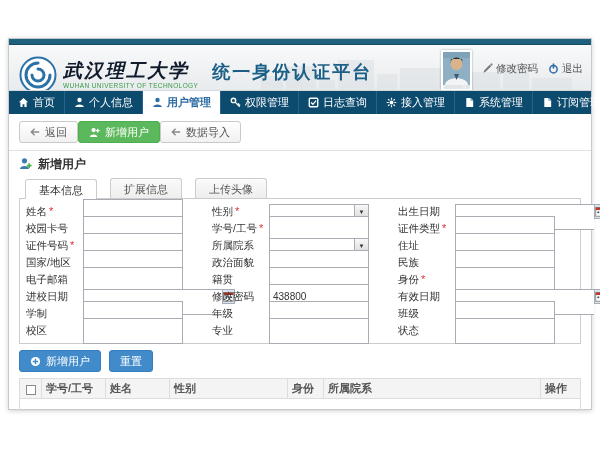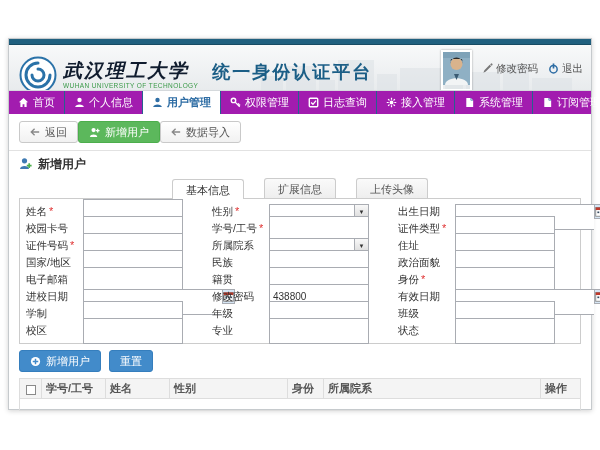--- a/index.html
+++ b/index.html
@@ -25,40 +25,40 @@
             font-size:19px; letter-spacing:2px; color:#101c2e; line-height:22px; }
   .uni-en { font-size:6.5px; color:#3a9a48; letter-spacing:.4px; line-height:8px; }
   .platform-title { font-size:18px; font-weight:bold; color:#1b5e86; margin-left:14px;
                     letter-spacing:2px; position:relative; top:-3px; }
   .mast-right { position:absolute; right:8px; top:5px; display:flex; align-items:flex-end; }
   .avatar { display:block; border:2px solid #fff; box-shadow:0 0 2px rgba(0,0,0,.35); }
   .mast-links { display:flex; gap:10px; margin:0 0 15px 10px; }
   .mast-link { display:flex; align-items:center; gap:3px; font-size:10.5px; color:#555; cursor:pointer; white-space:nowrap; }
 
   
-  .navbar { display:flex; height:23px; background:#a21caf;text-align:right; }
+  .navbar { display:flex; height:23px; background:#0c4a6e;text-align:right; }
   .nav-item { display:flex; align-items:center; gap:4px; padding:0 9px; color:#fff; font-size:11px;
               border-right:1px solid #27618f; cursor:pointer; white-space:nowrap; }
   .nav-item.active { background:#fff; color:#2e6da4; font-weight:bold; }
   .nav-item .ico { display:flex; }
 
   
   .toolbar { padding:7px 10px; border-bottom:1px solid #e2e2e2; display:flex; background:#fff; }
   .btn { display:inline-flex; align-items:center; gap:5px; font-size:11px; height:22px; padding:0 10px;
          border-radius:3px; cursor:pointer; font-family:inherit; }
   .btn .ico { display:flex; }
   .btn-light { background:linear-gradient(#ffffff,#f1f1f1); border:1px solid #c9c9c9; color:#555; }
   .btn-green { background:#5cb85c; border:1px solid #4cae4c; color:#fff; }
   .btn-blue  { background:#428bca; border:1px solid #357ebd; color:#fff; }
 
   .section-title { display:flex; align-items:center; gap:6px; padding:7px 10px 3px;
                    font-size:12px; font-weight:bold; color:#333; height:23px; }
 
   
-  .tabs { display:flex; gap:20px; padding:4px 9px 0; height:24px; position:relative; z-index:2;justify-content:center; }
+  .tabs { display:flex; gap:13px; padding:4px 16px 0; height:24px; position:relative; z-index:2; }
   .tab { font-size:11px; padding:3px 13px; border:1px solid #ccc; border-bottom:none; color:#555;
          background:linear-gradient(#fafafa,#eee); border-radius:3px 3px 0 0; cursor:pointer; }
   .tab.active { background:#fff; color:#333; position:relative; top:1px; padding-bottom:4px; }
 
   
   .form-panel { margin:0 10px; border:1px solid #ccc; background:#fff; padding:4px 6px; height:146px; }
   .form-grid { display:grid; grid-template-columns:1fr 1fr 1fr; column-gap:10px; }
   .fcell { display:flex; align-items:center; height:17px; }
   .flabel { width:57px; flex-shrink:0; font-size:10.5px; color:#333; white-space:nowrap; }
   .req { color:#e03131; margin-left:2px; font-size:11px; }
@@ -327,25 +327,25 @@
           </div>
           <div class="fcell">
             <label class="flabel">住址</label>
             <input class="finput" type="text" value="" style="">
           </div>
           <div class="fcell">
             <label class="flabel">国家/地区</label>
             <input class="finput" type="text" value="" style="">
           </div>
           <div class="fcell">
+            <label class="flabel">政治面貌</label>
+            <input class="finput" type="text" value="" style="">
+          </div>
+          <div class="fcell">
             <label class="flabel">民族</label>
-            <input class="finput" type="text" value="" style="">
-          </div>
-          <div class="fcell">
-            <label class="flabel">政治面貌</label>
             <input class="finput" type="text" value="" style="">
           </div>
           <div class="fcell">
             <label class="flabel">电子邮箱</label>
             <input class="finput" type="text" value="" style="">
           </div>
           <div class="fcell">
             <label class="flabel">籍贯</label>
             <input class="finput" type="text" value="" style="">
           </div>

